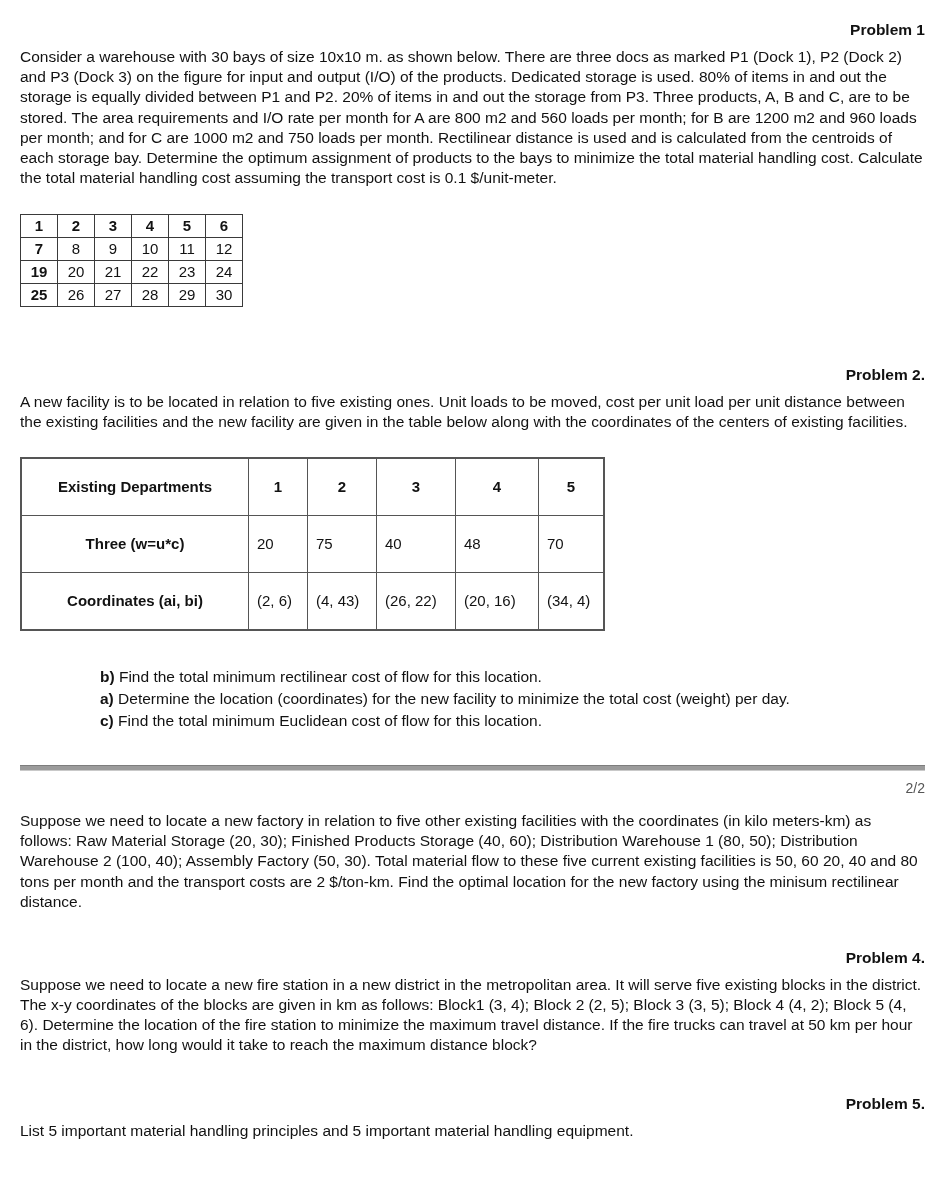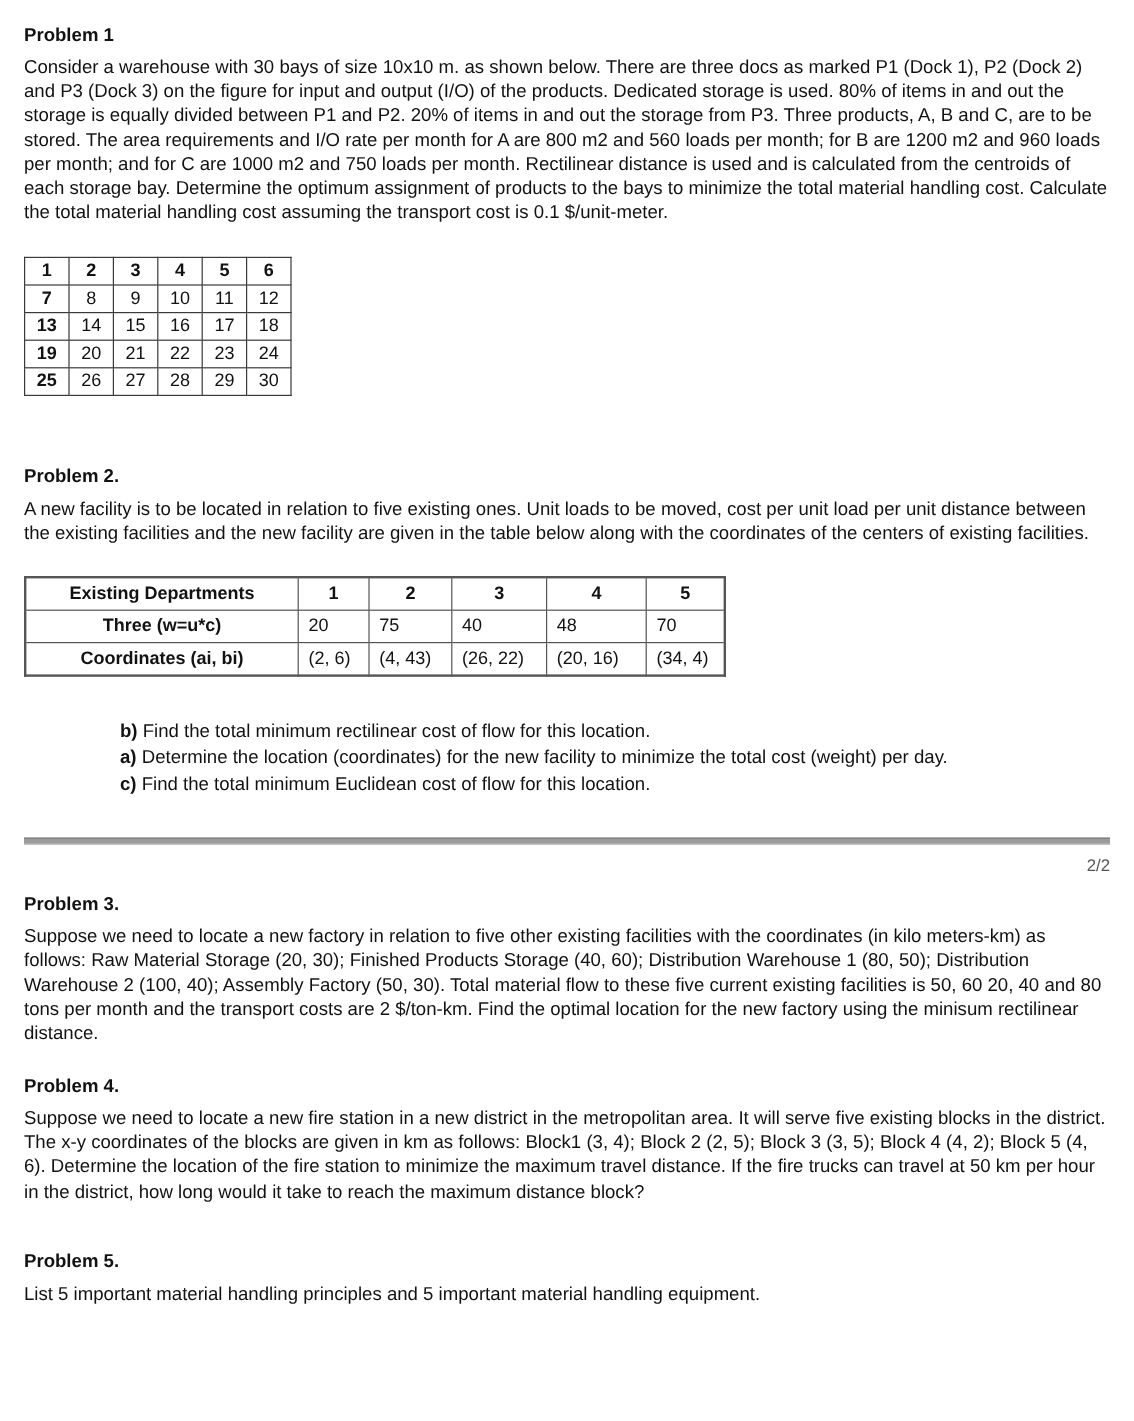--- a/index.html
+++ b/index.html
@@ -10,30 +10,31 @@
     padding: 16px 20px 40px 20px;
     font-family: "Liberation Sans", "DejaVu Sans", sans-serif;
     font-size: 15.5px;
     line-height: 1.3;
     color: #121212;
   }
   .problem-title {
     font-weight: bold;
     font-size: 15.5px;
     margin: 0 0 7px 0;
+    text-align: right;
   }
   .problem-body {
     margin: 0;
     text-align: left;
   }
   .section { margin: 0; }
   .sec-p1 { margin-top: 4px; }
   .sec-p2 { margin-top: 58px; }
   .sec-p3 { margin-top: 14px; }
-  .sec-p4 { margin-top: 24px; }
+  .sec-p4 { margin-top: 36px; }
   .sec-p5 { margin-top: 38px; }
 
   
   table.bay-grid {
     border-collapse: collapse;
     margin-top: 26px;
   }
   table.bay-grid th, table.bay-grid td {
     border: 1px solid #3a3a3a;
     width: 36px;
@@ -49,21 +50,21 @@
   
   table.dept-table {
     border-collapse: collapse;
     margin-top: 24px;
     border: 2px solid #555;
   }
   table.dept-table th, table.dept-table td {
     border: 1px solid #555;
     height: 24px;
     font-size: 15px;
-    padding: 1px 8px;
+    padding: 16px 8px;
     vertical-align: middle;
   }
   table.dept-table th.rowhead { width: 210px; text-align: center; font-weight: bold; }
   table.dept-table th.colhead { text-align: center; font-weight: bold; }
   table.dept-table td { text-align: left; font-weight: normal; }
   .col-1 { width: 42px; }
   .col-2 { width: 52px; }
   .col-3 { width: 62px; }
   .col-4 { width: 66px; }
   .col-5 { width: 48px; }
@@ -107,28 +108,20 @@
         <th>5</th>
         <th>6</th>
       </tr>
       <tr>
         <th>7</th>
         <td>8</td>
         <td>9</td>
         <td>10</td>
         <td>11</td>
         <td>12</td>
-      </tr>
-      <tr>
-        <th>13</th>
-        <td>14</td>
-        <td>15</td>
-        <td>16</td>
-        <td>17</td>
-        <td>18</td>
       </tr>
       <tr>
         <th>19</th>
         <td>20</td>
         <td>21</td>
         <td>22</td>
         <td>23</td>
         <td>24</td>
       </tr>
       <tr>
@@ -180,21 +173,20 @@
     <p class="question-line"><span class="q-label">b)</span> <span>Find the total minimum rectilinear cost of flow for this location.</span></p>
     <p class="question-line"><span class="q-label">a)</span> <span>Determine the location (coordinates) for the new facility to minimize the total cost (weight) per day.</span></p>
     <p class="question-line"><span class="q-label">c)</span> <span>Find the total minimum Euclidean cost of flow for this location.</span></p>
   </div>
 </div>
 
 <div class="divider"></div>
 <div class="page-number">2/2</div>
 
 <div class="section sec-p3">
-  <div class="problem-title">Problem 3.</div>
   <p class="problem-body">Suppose we need to locate a new factory in relation to five other existing facilities with the coordinates (in kilo meters-km) as follows:  Raw Material Storage (20, 30); Finished Products Storage (40, 60); Distribution Warehouse 1 (80, 50); Distribution Warehouse 2 (100, 40); Assembly Factory (50, 30). Total material flow to these five current existing facilities is 50, 60 20, 40 and 80 tons per month and the transport costs are 2 $/ton-km. Find the optimal location for the new factory using the minisum rectilinear distance.</p>
 </div>
 
 <div class="section sec-p4">
   <div class="problem-title">Problem 4.</div>
   <p class="problem-body">Suppose we need to locate a new fire station in a new district in the metropolitan area. It will serve five existing blocks in the district. The x-y coordinates of the blocks are given in km as follows: Block1 (3, 4); Block 2 (2, 5); Block 3 (3, 5); Block 4 (4, 2); Block 5 (4, 6). Determine the location of the fire station to minimize the maximum travel distance. If the fire trucks can travel at 50 km per hour in the district, how long would it take to reach the maximum distance block?</p>
 </div>
 
 <div class="section sec-p5">
   <div class="problem-title">Problem 5.</div>

